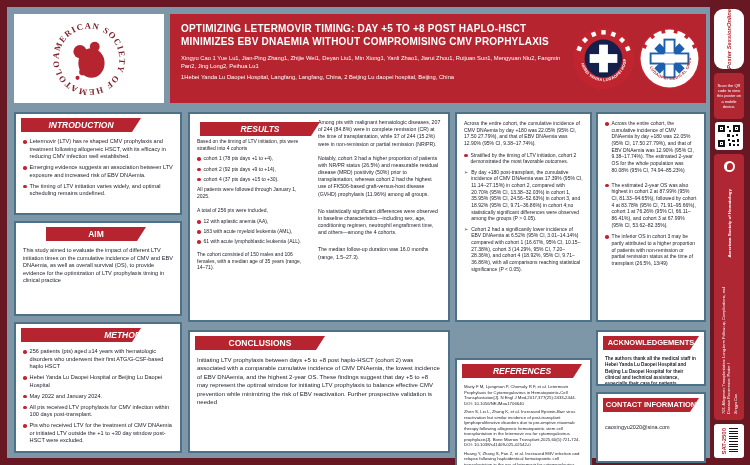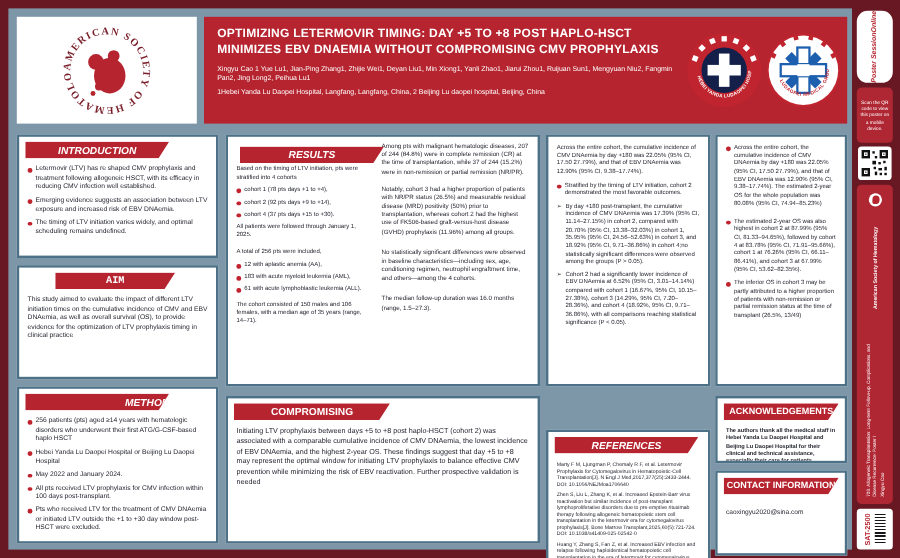--- a/index.html
+++ b/index.html
@@ -18,21 +18,21 @@
   .affil{margin-top:3px;font-size:5.8px;}
   .logo{position:absolute;top:13px;width:63px;height:63px;}
   .logo1{right:71px;}
   .logo2{right:5px;}
 
   
   .sec{position:absolute;background:#fff;border:2px solid #4d7287;overflow:hidden;}
   .sec-h{position:relative;margin:4px 0 3px 5px;background:#b5242f;color:#fff;font-weight:bold;
          text-align:center;font-size:8.5px;line-height:14px;height:14px;
          clip-path:polygon(0 0,100% 0,calc(100% - 9px) 100%,0 100%);}
-  .w120{width:120px;font-style:italic;} .w100{width:100px;font-family:Liberation Mono, monospace;} .w130{width:130px;} .w96{width:96px;font-size:7.5px;}
+  .w120{width:120px;font-style:italic;} .w100{width:100px;} .w130{width:130px;} .w96{width:96px;font-size:7.5px;}
   .pad{padding:3px 7px 4px 7px;}
   .t{font-size:5.6px;line-height:1.35;}
   .t5{font-size:5px;line-height:1.34;}
   .gap{margin-bottom:4px;}
   .b{display:flex;gap:3px;margin-bottom:3.5px;}
   .dot{flex:none;width:3.6px;height:3.6px;border-radius:50%;background:#c0242f;margin-top:2px;}
   .arr{flex:none;font-size:5px;color:#2c2c34;line-height:1.34;}
 
   
   .intro{left:14px;top:112px;width:168px;height:103px;}
@@ -278,21 +278,21 @@
           <span>The estimated 2-year OS was also highest in cohort 2 at 87.99% (95% CI, 81.33–94.65%), followed by cohort 4 at 83.78% (95% CI, 71.91–95.66%), cohort 1 at 76.26% (95% CI, 66.11–86.41%), and cohort 3 at 67.99% (95% CI, 53.62–82.35%).</span>
         </div>
       <div class="b">
           <span class="dot"></span>
           <span>The inferior OS in cohort 3 may be partly attributed to a higher proportion of patients with non-remission or partial remission status at the time of transplant (26.5%, 13/49)</span>
         </div>
     </div>
   </section>
 
   <section class="sec concl">
-    <div class="sec-h w130">COMPROMISING</div>
+    <div class="sec-h w130">CONCLUSIONS</div>
     <div class="pad" style="font-size:6px;line-height:1.4;">Initiating LTV prophylaxis between days +5 to +8 post haplo-HSCT (cohort 2) was associated with a comparable cumulative incidence of CMV DNAemia, the lowest incidence of EBV DNAemia, and the highest 2-year OS. These findings suggest that day +5 to +8 may represent the optimal window for initiating LTV prophylaxis to balance effective CMV prevention while minimizing the risk of EBV reactivation. Further prospective validation is needed</div>
   </section>
 
   <section class="sec refs">
     <div class="sec-h w120">REFERENCES</div>
     <div class="pad">
       <div class="t4">Marty F M, Ljungman P, Chemaly R F, et al. Letermovir Prophylaxis for Cytomegalovirus in Hematopoietic-Cell Transplantation[J]. N Engl J Med,2017,377(25):2433-2444. DOI: 10.1056/NEJMoa1706640</div>
       <div class="t4">Zhen S, Liu L, Zhang K, et al. Increased Epstein-Barr virus reactivation but similar incidence of post-transplant lymphoproliferative disorders due to pre-emptive rituximab therapy following allogeneic hematopoietic stem cell transplantation in the letermovir era for cytomegalovirus prophylaxis[J]. Bone Marrow Transplant,2025,60(5):721-724. DOI: 10.1038/s41409-025-02542-0</div>
       <div class="t4">Huang Y, Zhang S, Fan Z, et al. Increased EBV infection and relapse following haploidentical hematopoietic cell transplantation in the era of letermovir for cytomegalovirus prophylaxis: a propensity score matching analysis[J]. Front Cell Infect Microbiol,2025,15:1639463. DOI: 10.3389/fcimb.2025.1639463</div>
 

